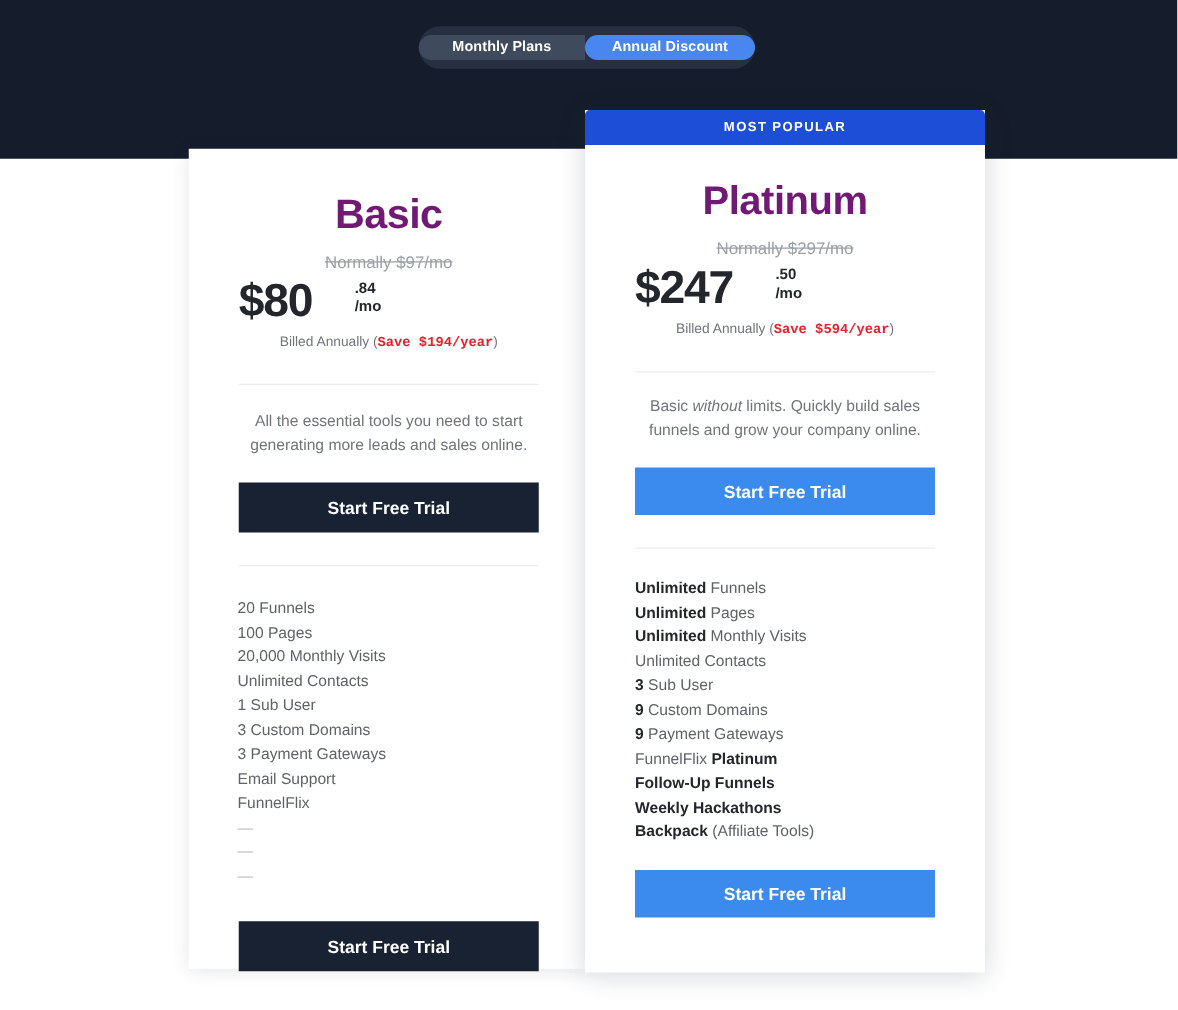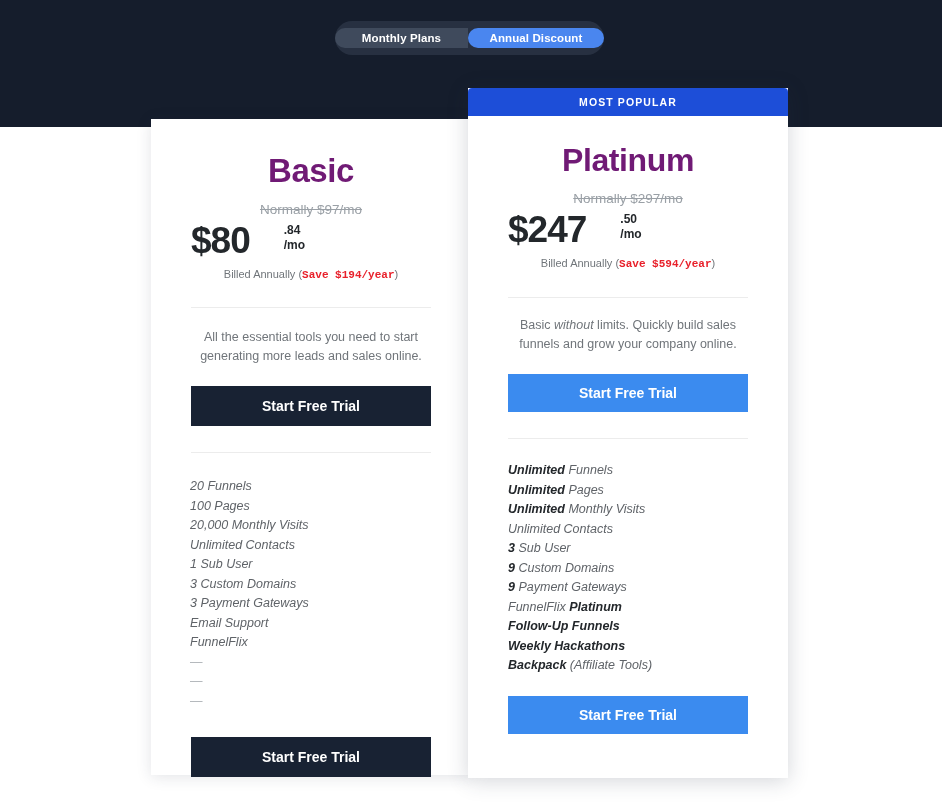--- a/index.html
+++ b/index.html
@@ -202,21 +202,20 @@
   .cta-dark { background: #182233; height: 40px; }
   .cta-blue { background: #3b8bef; height: 38px; }
 
   .card-basic .cta-top { margin-top: 19px; }
   .card-platinum .cta-top { margin-top: 19px; }
 
   
   .features {
     list-style: none;
     margin-top: 23px;
-    font-style: italic;
   }
   .features li {
     font-size: 12.5px;
     line-height: 1.32;
     color: #5f6368;
     padding: 1.5px 0;
     white-space: nowrap;
   }
   .features li b { color: #23272b; font-weight: bold; }
   .features li.dash { color: #b5b9bd; }

